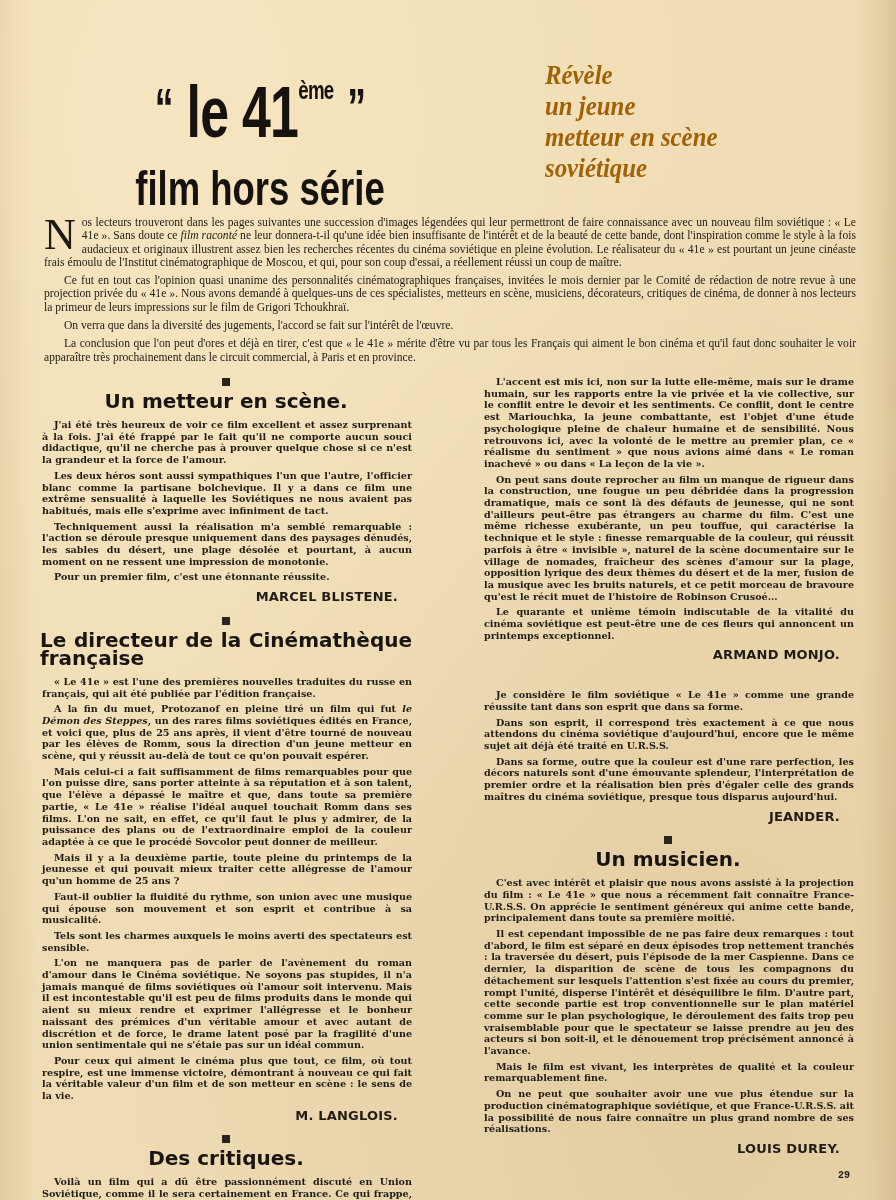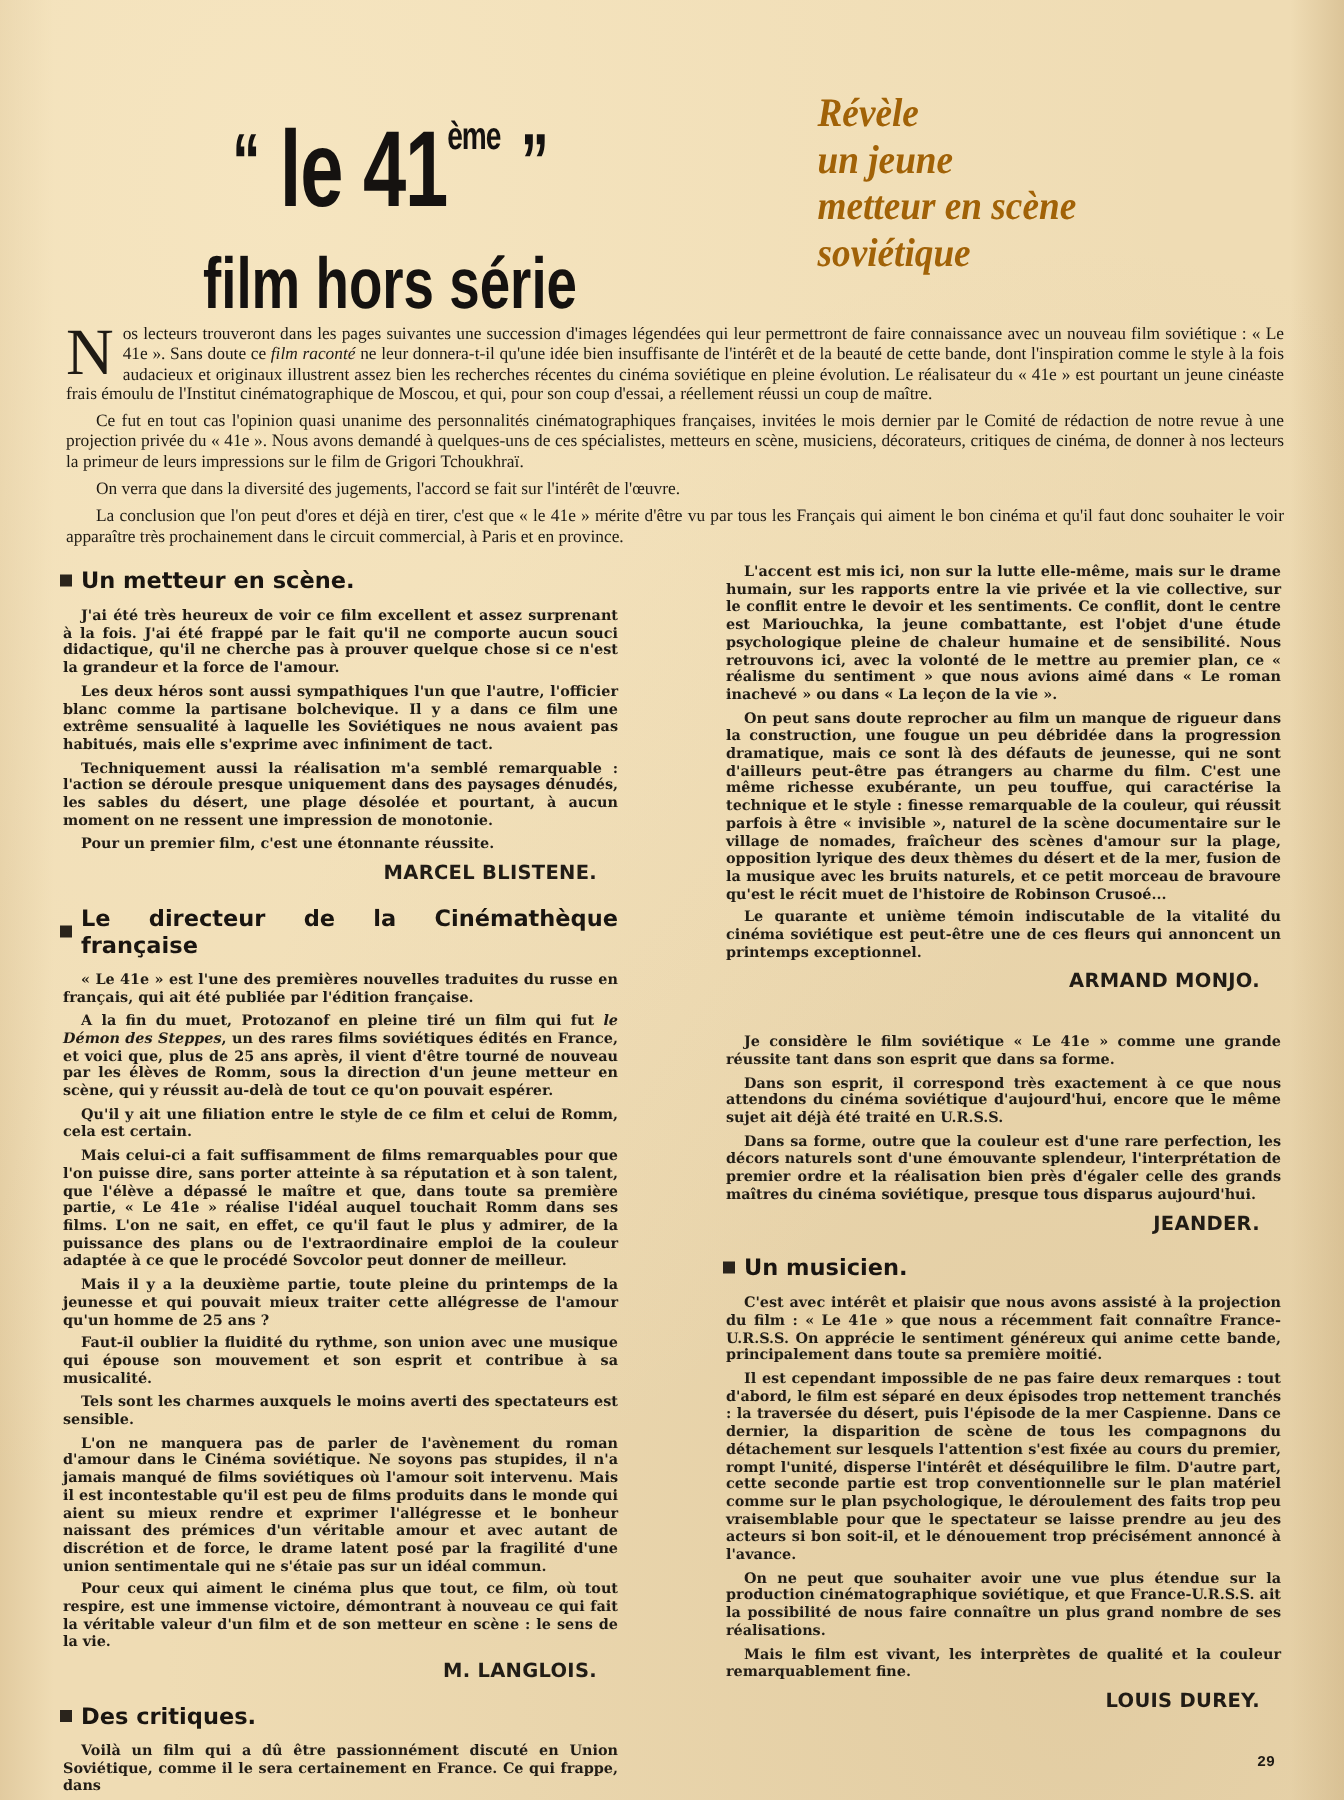--- a/index.html
+++ b/index.html
@@ -53,22 +53,22 @@
     font-family: "DejaVu Serif", serif; font-weight: bold;
     font-size: 9.6px; line-height: 11.7px; color: #211c15;
     text-align: justify;
   }
   .col-left { left: 42px; }
   .col-right { left: 484px; }
   .col p { margin: 0 0 4px 0; text-indent: 12px; }
   .col p.noindent { text-indent: 0; }
   .section-head {
     font-family: "DejaVu Sans", sans-serif; font-weight: bold;
-    font-size: 15px; line-height: 18px; margin: 2px 0 9px -2px;
-    display: flex; align-items: center; gap: 6px; color: #1a1510;
+    font-size: 20px; line-height: 18px; margin: 2px 0 9px -2px;
+    display: flex; align-items: center; gap: 6px; color: #1a1510; flex-direction: column;
   }
   .bullet { display: inline-block; width: 8px; height: 8px; background: #2a241c; }
   .signature {
     font-family: "DejaVu Sans", sans-serif; font-weight: bold;
     font-size: 13px; text-align: right; margin: 8px 14px 14px 0; letter-spacing: 0.2px;
   }
   .pageno {
     position: absolute; left: 838px; top: 1170px;
     font-family: Liberation Mono, monospace; font-weight: bold; font-size: 10px;
   }
@@ -108,21 +108,20 @@
     <p>Techniquement aussi la réalisation m'a semblé remarquable : l'action se déroule presque uniquement dans des paysages dénudés, les sables du désert, une plage désolée et pourtant, à aucun moment on ne ressent une impression de monotonie.</p>
     <p>Pour un premier film, c'est une étonnante réussite.</p>
     <div class="signature">MARCEL BLISTENE.</div>
 
     <div class="section-head">
         <span class="bullet"></span>
         <span>Le directeur de la Cinémathèque française</span>
       </div>
     <p>« Le 41e » est l'une des premières nouvelles traduites du russe en français, qui ait été publiée par l'édition française.</p>
     <p><span>A la fin du muet, Protozanof en pleine tiré un film qui fut </span><i>le Démon des Steppes</i><span>, un des rares films soviétiques édités en France, et voici que, plus de 25 ans après, il vient d'être tourné de nouveau par les élèves de Romm, sous la direction d'un jeune metteur en scène, qui y réussit au-delà de tout ce qu'on pouvait espérer.</span></p>
-    <p>Qu'il y ait une filiation entre le style de ce film et celui de Romm, cela est certain.</p>
     <p>Mais celui-ci a fait suffisamment de films remarquables pour que l'on puisse dire, sans porter atteinte à sa réputation et à son talent, que l'élève a dépassé le maître et que, dans toute sa première partie, « Le 41e » réalise l'idéal auquel touchait Romm dans ses films. L'on ne sait, en effet, ce qu'il faut le plus y admirer, de la puissance des plans ou de l'extraordinaire emploi de la couleur adaptée à ce que le procédé Sovcolor peut donner de meilleur.</p>
     <p>Mais il y a la deuxième partie, toute pleine du printemps de la jeunesse et qui pouvait mieux traiter cette allégresse de l'amour qu'un homme de 25 ans ?</p>
     <p>Faut-il oublier la fluidité du rythme, son union avec une musique qui épouse son mouvement et son esprit et contribue à sa musicalité.</p>
     <p>Tels sont les charmes auxquels le moins averti des spectateurs est sensible.</p>
     <p>L'on ne manquera pas de parler de l'avènement du roman d'amour dans le Cinéma soviétique. Ne soyons pas stupides, il n'a jamais manqué de films soviétiques où l'amour soit intervenu. Mais il est incontestable qu'il est peu de films produits dans le monde qui aient su mieux rendre et exprimer l'allégresse et le bonheur naissant des prémices d'un véritable amour et avec autant de discrétion et de force, le drame latent posé par la fragilité d'une union sentimentale qui ne s'étaie pas sur un idéal commun.</p>
     <p>Pour ceux qui aiment le cinéma plus que tout, ce film, où tout respire, est une immense victoire, démontrant à nouveau ce qui fait la véritable valeur d'un film et de son metteur en scène : le sens de la vie.</p>
     <div class="signature">M. LANGLOIS.</div>
 
     <div class="section-head">
         <span class="bullet"></span>
@@ -141,19 +140,19 @@
     <p>Dans son esprit, il correspond très exactement à ce que nous attendons du cinéma soviétique d'aujourd'hui, encore que le même sujet ait déjà été traité en U.R.S.S.</p>
     <p>Dans sa forme, outre que la couleur est d'une rare perfection, les décors naturels sont d'une émouvante splendeur, l'interprétation de premier ordre et la réalisation bien près d'égaler celle des grands maîtres du cinéma soviétique, presque tous disparus aujourd'hui.</p>
     <div class="signature">JEANDER.</div>
 
     <div class="section-head">
         <span class="bullet"></span>
         <span>Un musicien.</span>
       </div>
     <p>C'est avec intérêt et plaisir que nous avons assisté à la projection du film : « Le 41e » que nous a récemment fait connaître France-U.R.S.S. On apprécie le sentiment généreux qui anime cette bande, principalement dans toute sa première moitié.</p>
     <p>Il est cependant impossible de ne pas faire deux remarques : tout d'abord, le film est séparé en deux épisodes trop nettement tranchés : la traversée du désert, puis l'épisode de la mer Caspienne. Dans ce dernier, la disparition de scène de tous les compagnons du détachement sur lesquels l'attention s'est fixée au cours du premier, rompt l'unité, disperse l'intérêt et déséquilibre le film. D'autre part, cette seconde partie est trop conventionnelle sur le plan matériel comme sur le plan psychologique, le déroulement des faits trop peu vraisemblable pour que le spectateur se laisse prendre au jeu des acteurs si bon soit-il, et le dénouement trop précisément annoncé à l'avance.</p>
+    <p>Mais le film est vivant, les interprètes de qualité et la couleur remarquablement fine.</p>
     <p>On ne peut que souhaiter avoir une vue plus étendue sur la production cinématographique soviétique, et que France-U.R.S.S. ait la possibilité de nous faire connaître un plus grand nombre de ses réalisations.</p>
-    <p>Mais le film est vivant, les interprètes de qualité et la couleur remarquablement fine.</p>
     <div class="signature">LOUIS DUREY.</div>
   </div>
 
   <div class="pageno">29</div>
 </div>
 
 </body></html>

